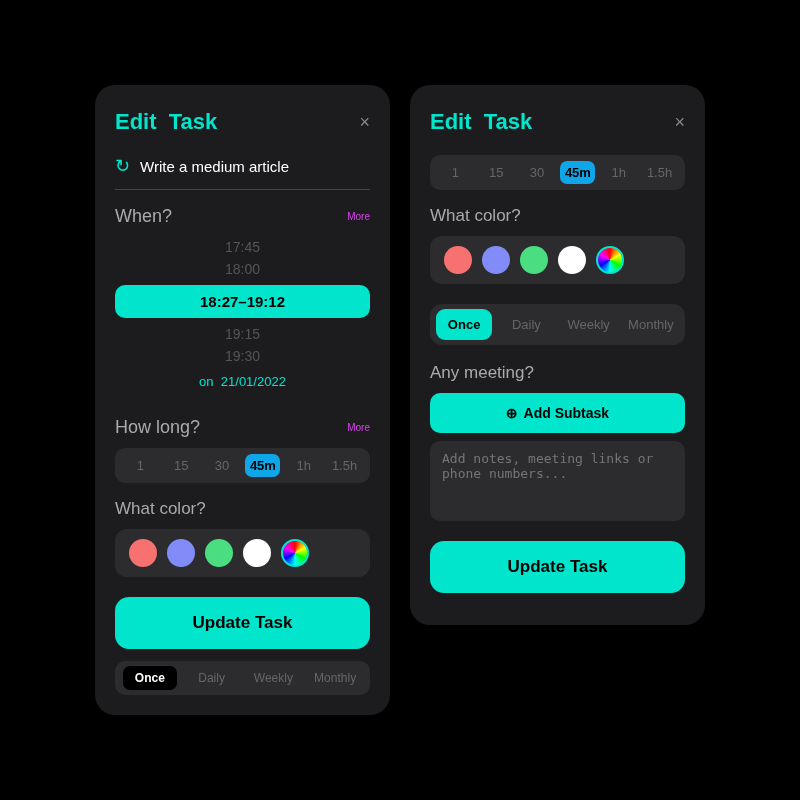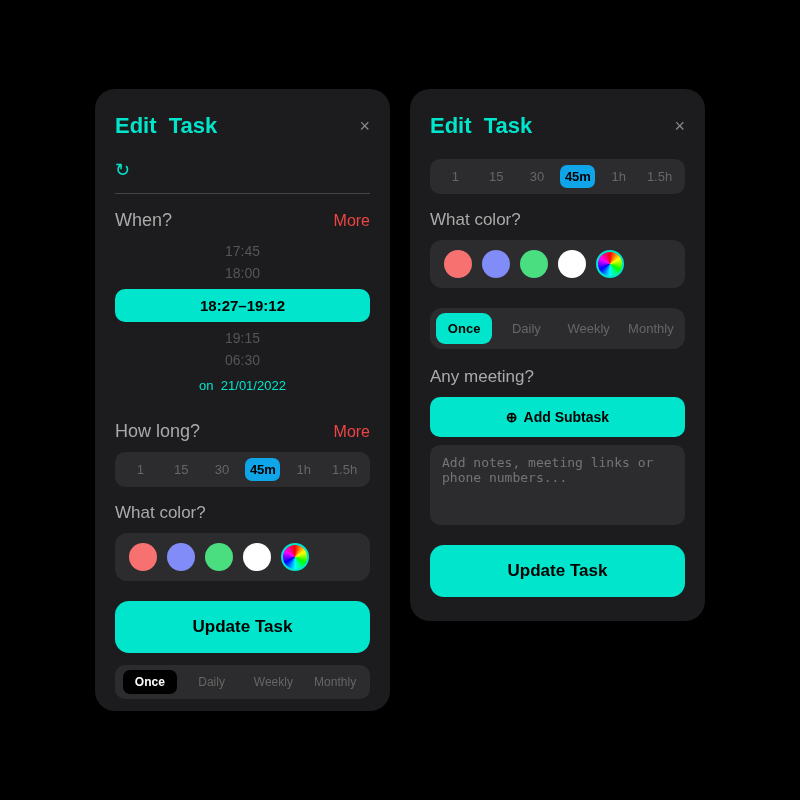--- a/index.html
+++ b/index.html
@@ -14,21 +14,21 @@
     }
     .panels-container {
       display: flex;
       gap: 20px;
       align-items: flex-start;
       padding: 20px;
     }
     .panel {
       background: #1c1c1e;
       border-radius: 20px;
-      padding: 24px 20px 12px;
+      padding: 24px 20px 20px;
       width: 295px;
       position: relative;
       color: #fff;
     }
     .panel-header {
       display: flex;
       justify-content: space-between;
       align-items: center;
       margin-bottom: 20px;
     }
@@ -69,22 +69,22 @@
       display: flex;
       justify-content: space-between;
       align-items: center;
       margin-bottom: 10px;
     }
     .section-label {
       font-size: 18px;
       color: #aaa;
     }
     .more-link {
-      font-size: 16px;
-      color: #ef4444;
+      font-size: 10px;
+      color: #d946ef;
       cursor: pointer;
     }
     .time-scroll {
       display: flex;
       flex-direction: column;
       align-items: center;
       gap: 2px;
       margin-bottom: 8px;
     }
     .time-item {
@@ -257,33 +257,34 @@
     <div class="panel-header">
       <div class="panel-title">
         <span>Edit</span>
         &nbsp;<span style="color:#00e5cc">Task</span>
       </div>
       <button class="close-btn">×</button>
     </div>
 
     <div class="task-name-row">
       <span class="task-icon">↻</span>
+      <span class="task-name">Write a medium article</span>
     </div>
 
     <div class="section-header">
       <span class="section-label">When?</span>
       <span class="more-link">More</span>
     </div>
 
     <div class="time-scroll">
       <div class="time-item">17:45</div>
       <div class="time-item">18:00</div>
       <div class="time-selected">18:27–19:12</div>
       <div class="time-item">19:15</div>
-      <div class="time-item">06:30</div>
+      <div class="time-item">19:30</div>
     </div>
 
     <div class="date-label">
       <span>on</span>
       &nbsp;<span style="color:#00e5cc">21/01/2022</span>
     </div>
 
     <div class="section-header">
       <span class="section-label">How long?</span>
       <span class="more-link">More</span>

